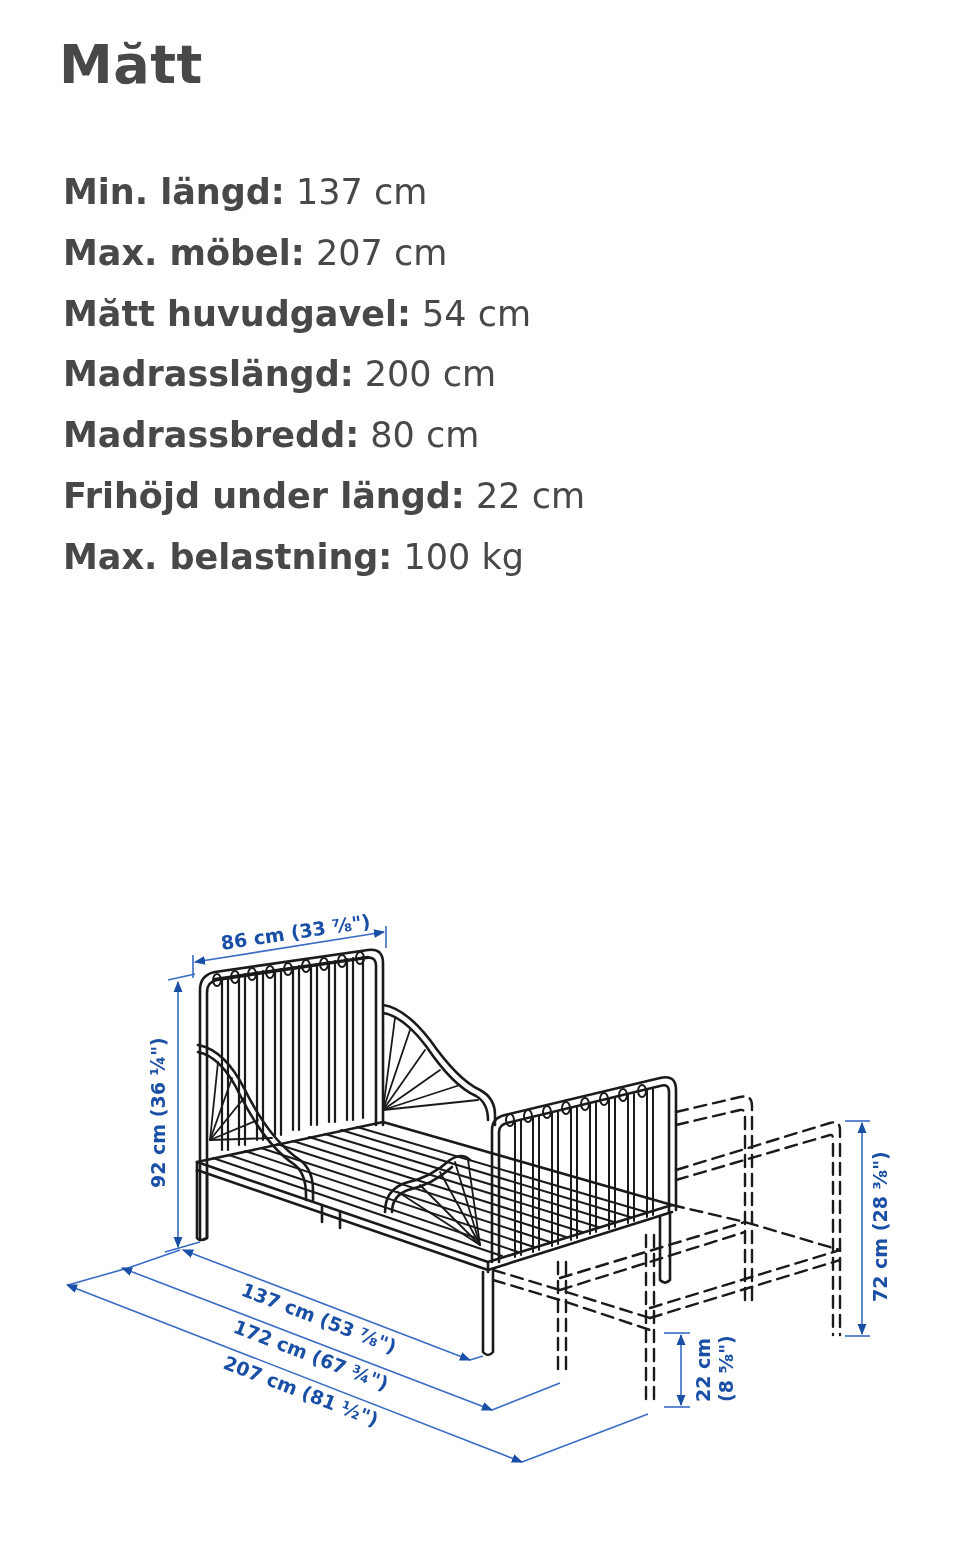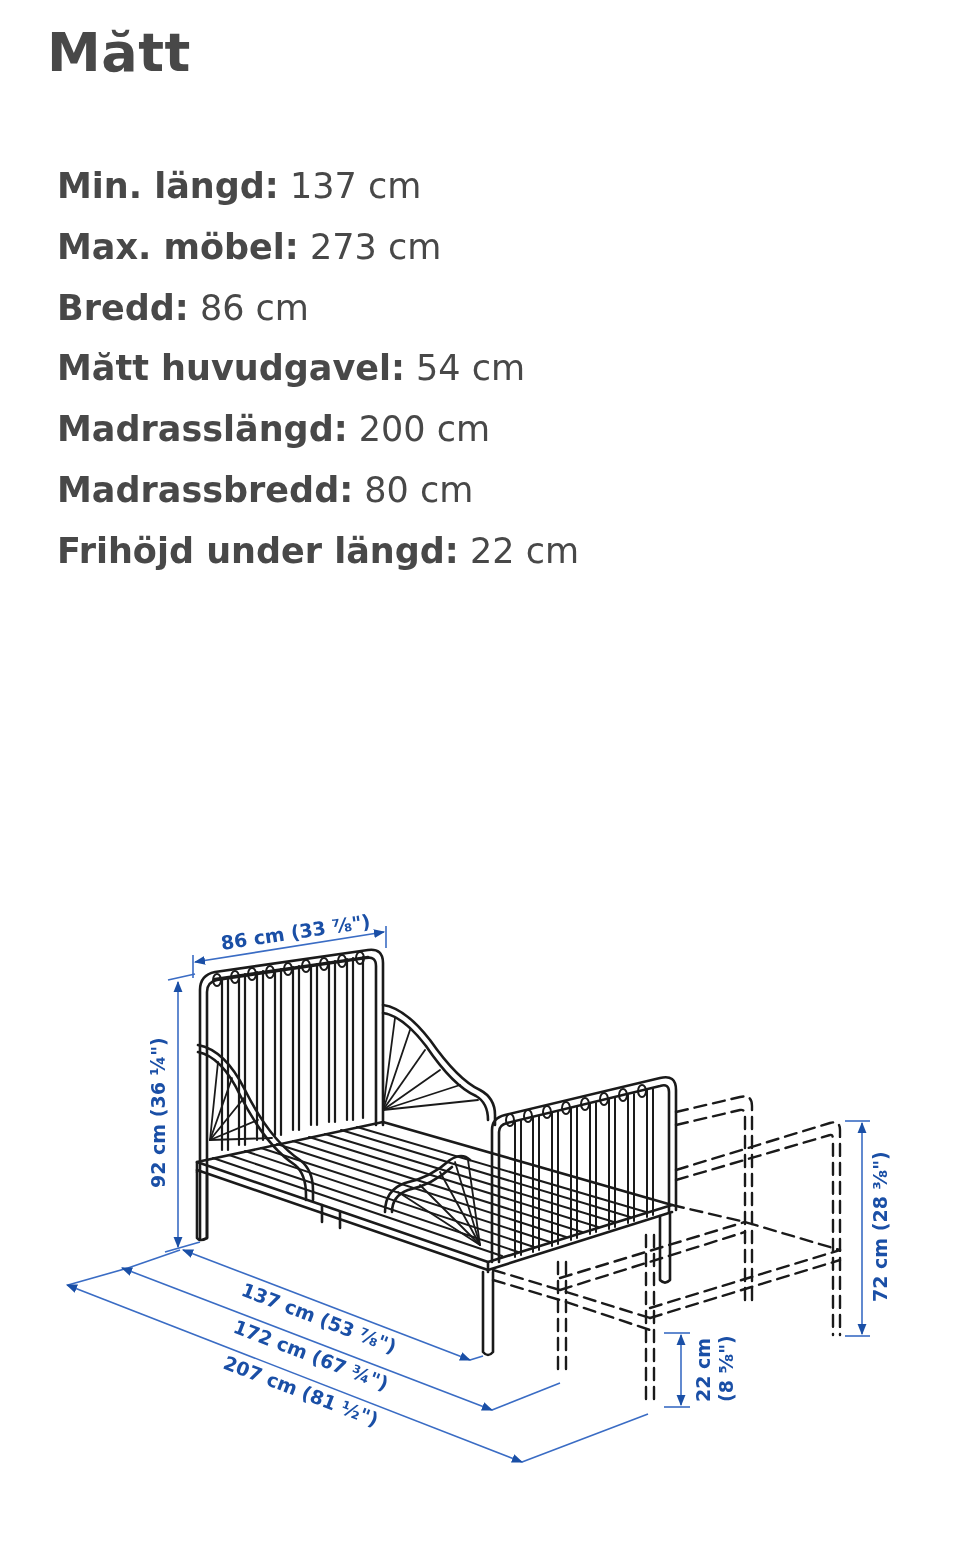--- a/index.html
+++ b/index.html
@@ -1,39 +1,39 @@
 <!DOCTYPE html>
 <html><head>
 <meta charset="utf-8">
 <style>
   html, body { margin: 0; padding: 0; background: #ffffff; }
   body { width: 960px; height: 1559px; position: relative; overflow: hidden;
          font-family: "DejaVu Sans", "Liberation Sans", sans-serif; color: #484848; }
-  .title { position: absolute; left: 47px; top: 18px; margin: 0;
+  .title { position: absolute; left: 47px; top: 18px; margin: 12px;
            font-size: 54px; font-weight: bold; color: #484848; letter-spacing: 0.5px; line-height: 70px; }
-  .specs { position: absolute; left: 47px; top: 146px; margin: 10px; padding: 0; list-style: none; }
+  .specs { position: absolute; left: 47px; top: 146px; margin: 16px; padding: 0; list-style: none; }
   .spec-row { font-size: 35px; line-height: 60.8px; white-space: nowrap; color: #484848; }
   .spec-label { font-weight: bold; }
   .spec-value { font-weight: normal; }
   .diagram { position: absolute; left: 0; top: 880px; width: 960px; height: 620px; }
   .dim-text { font-family: "DejaVu Sans", "Liberation Sans", sans-serif; font-weight: bold; fill: #1a4fa6; font-size: 19px; }
 </style>
 </head>
 <body>
 
 <h1 class="title">Mătt</h1>
 
 <ul class="specs">
   <li class="spec-row"><span class="spec-label">Min. längd:</span> <span class="spec-value">137 cm</span></li>
-  <li class="spec-row"><span class="spec-label">Max. möbel:</span> <span class="spec-value">273 cm</span></li>
-  <li class="spec-row"><span class="spec-label">Bredd:</span> <span class="spec-value">86 cm</span></li>
+  <li class="spec-row"><span class="spec-label">Max. möbel:</span> <span class="spec-value">207 cm</span></li>
   <li class="spec-row"><span class="spec-label">Mătt huvudgavel:</span> <span class="spec-value">54 cm</span></li>
   <li class="spec-row"><span class="spec-label">Madrasslängd:</span> <span class="spec-value">200 cm</span></li>
   <li class="spec-row"><span class="spec-label">Madrassbredd:</span> <span class="spec-value">80 cm</span></li>
   <li class="spec-row"><span class="spec-label">Frihöjd under längd:</span> <span class="spec-value">22 cm</span></li>
+  <li class="spec-row"><span class="spec-label">Max. belastning:</span> <span class="spec-value">100 kg</span></li>
 </ul>
 
 <svg class="diagram" viewBox="0 880 960 620" xmlns="http://www.w3.org/2000/svg">
   <defs>
     <marker id="arr" viewBox="0 0 10 10" refX="9" refY="5" markerWidth="7" markerHeight="7" orient="auto-start-reverse">
       <path d="M0,1 L10,5 L0,9 z" fill="#1a4fa6"></path>
     </marker>
   </defs>
 
   <g fill="none" stroke="#1a1a1a" stroke-width="2.6" stroke-linecap="round" stroke-linejoin="round">

